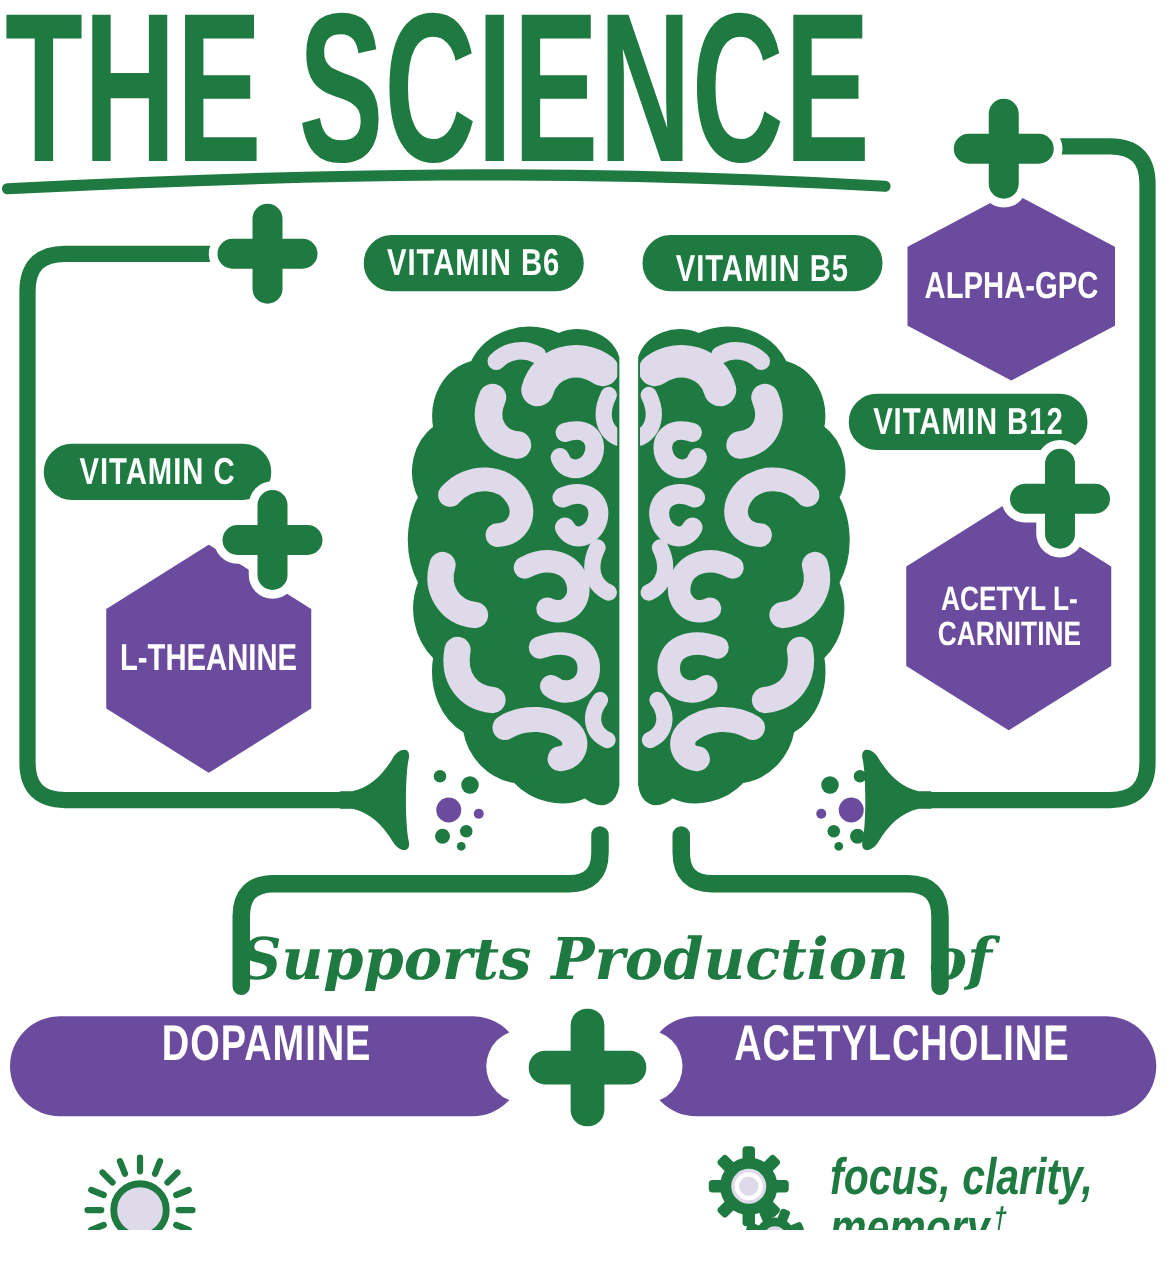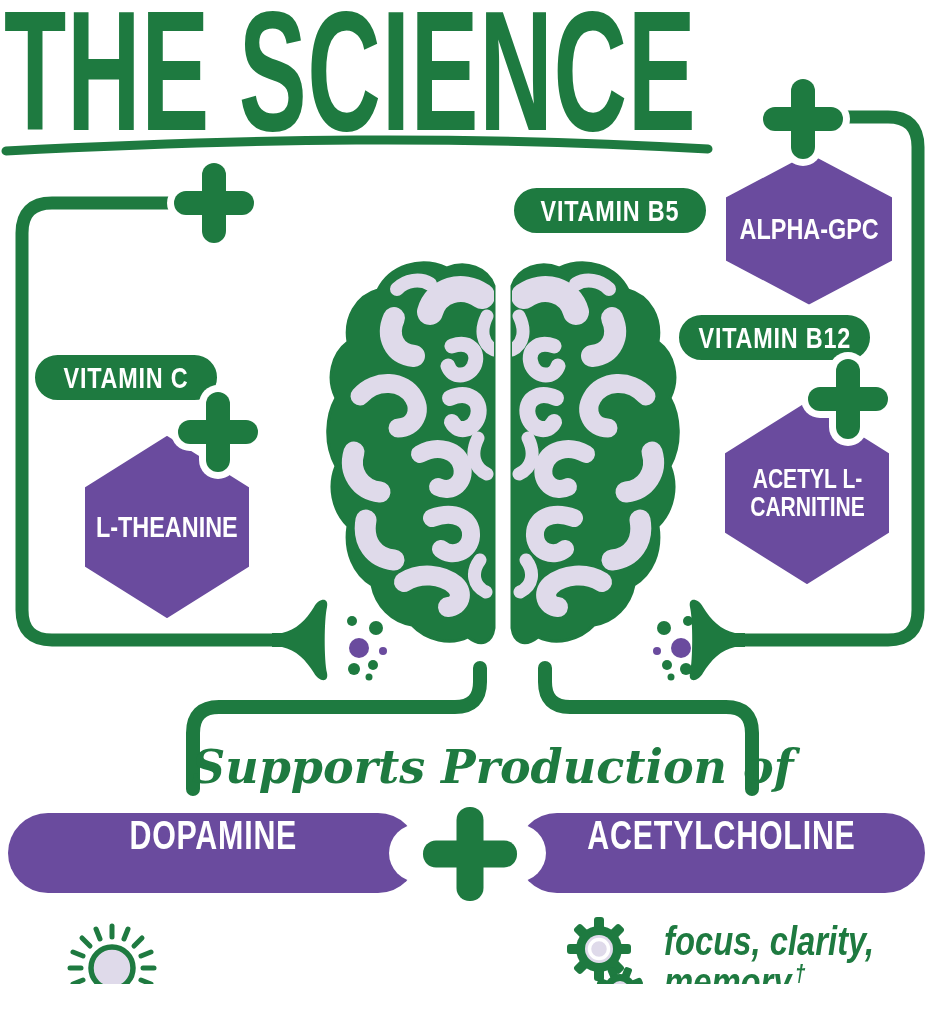--- a/index.html
+++ b/index.html
@@ -130,21 +130,24 @@
     </g>
 
     <g style="fill:none;stroke:var(--c-green);stroke-width:14;stroke-linecap:round">
       <path d="M480,668 L480,682 Q480,707 455,707 L219,707 Q193,707 193,733 L193,789"></path>
       <path d="M545,668 L545,682 Q545,707 570,707 L726,707 Q752,707 752,733 L752,789"></path>
     </g>
   </svg>
 
   <div class="title"><span>THE SCIENCE</span></div>
 
-  <div class="gpill" style="left:510px;top:184px;width:200px;height:53px;">
+  <div class="gpill" style="left:287px;top:184px;width:184px;height:53px;">
+    <span>VITAMIN B6</span>
+    </div>
+  <div class="gpill" style="left:510px;top:184px;width:200px;height:53px;align-items:flex-end;">
     <span>VITAMIN B5</span>
     </div>
   <div class="gpill" style="left:31px;top:351px;width:190px;height:53px;">
     <span>VITAMIN C</span>
     </div>
   <div class="gpill" style="left:675px;top:311px;width:199px;height:53px;">
     <span>VITAMIN B12</span>
     </div>
 
 

